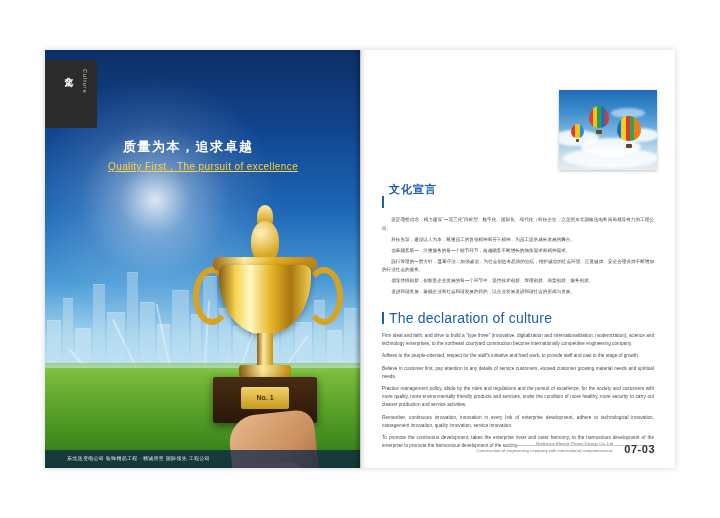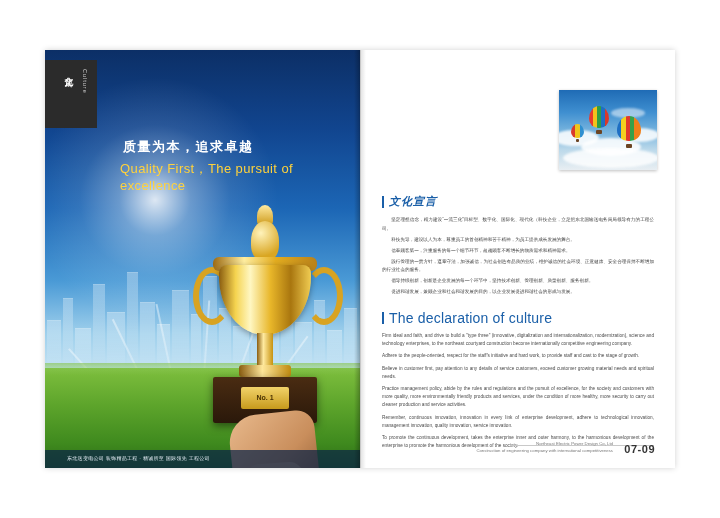--- a/index.html
+++ b/index.html
@@ -230,24 +230,25 @@
   .hl-cn {
     position: absolute;
     left: 26px; top: 4px;
     color: #ffffff;
     font-size: 13px;
     font-weight: bold;
     letter-spacing: 1.5px;
   }
   .hl-en {
     position: absolute;
-    left: 23px; top: 26px;
+    left: 11px; top: 26px;
     color: #ffd23c;
-    font-size: 13px;
+    font-size: 10px;
     letter-spacing: 0.4px;
+    text-decoration: underline;
   }
   .footer-strip {
     position: absolute;
     left: 0; bottom: 0;
     width: 315px; height: 18px;
     background: rgba(10,35,70,0.72);
     z-index: 20;
   }
   .footer-strip span {
     position: absolute;
@@ -440,21 +441,21 @@
           <div class="env" style="background:linear-gradient(90deg,#1e6fc4 0 18%,#f4d01e 18% 36%,#e0392c 36% 54%,#36a04a 54% 72%,#ef7f1a 72% 100%);"></div>
           <div class="bsk"></div>
         </div>
         <div class="balloon" style="left:12px; top:34px; width:13px; height:18px;">
           <div class="env" style="background:linear-gradient(90deg,#d93b2b 0 33%,#f0c61b 33% 66%,#2e8fd0 66% 100%);"></div>
           <div class="bsk"></div>
         </div>
       </div>
 
       <div class="rule" style="left:22px; top:146px;"></div>
-      <div class="sec-title-cn" style="left:29px; top:144px;font-style:italic;">文化宣言</div>
+      <div class="sec-title-cn" style="left:29px; top:132px;">文化宣言</div>
 
       <div class="body-cn" style="top:166px;">
         <p>坚定理想信念，精力建设“一流三化”目标型、数字化、国际化、现代化（科技企业，立足把东北国输送电务局局领导有力的工程公司。</p>
         <p>科技先导，建设以人为本，尊重员工的首创精神和苦干精神，为员工提供成长发展的舞台。</p>
         <p>信奉顾客第一，注重服务的每一个细节环节，超越顾客不断增长的物质需求和精神需求。</p>
         <p>践行管理的一贯方针，遵章守法，加强诚信，为社会创造有品质的业绩，维护诚信的社会环境、正意健康、安全合理保持不断增加的行业社会的服务。</p>
         <p>倡导持续创新，创新是企业发展的每一个环节中，坚持技术创新、管理创新、质量创新、服务创新。</p>
         <p>促进和谐发展，兼顾企业和社会和谐发展的目的，以企业发展促进和谐社会的形成与发展。</p>
       </div>
 
@@ -468,18 +469,18 @@
         <p>Practice management policy, abide by the rules and regulations and the pursuit of excellence, for the society and customers with more quality, more environmentally friendly products and services, under the condition of more healthy, more security to carry out cleaner production and service activities.</p>
         <p>Remember, continuous innovation, innovation in every link of enterprise development, adhere to technological innovation, management innovation, quality innovation, service innovation.</p>
         <p>To promote the continuous development, takes the enterprise inner and outer harmony, to the harmonious development of the enterprise to promote the harmonious development of the society.</p>
       </div>
 
       <div class="r-foot-line"></div>
       <div class="r-foot-txt">
         <div>Northeast Electric Power Design Co, Ltd</div>
         <div>Construction of engineering company with international competitiveness</div>
       </div>
-      <div class="pageno">07-09</div>
+      <div class="pageno">07-03</div>
     </div>
 
     <div class="gutter"></div>
   </div>
 </div>
 
 </body></html>

